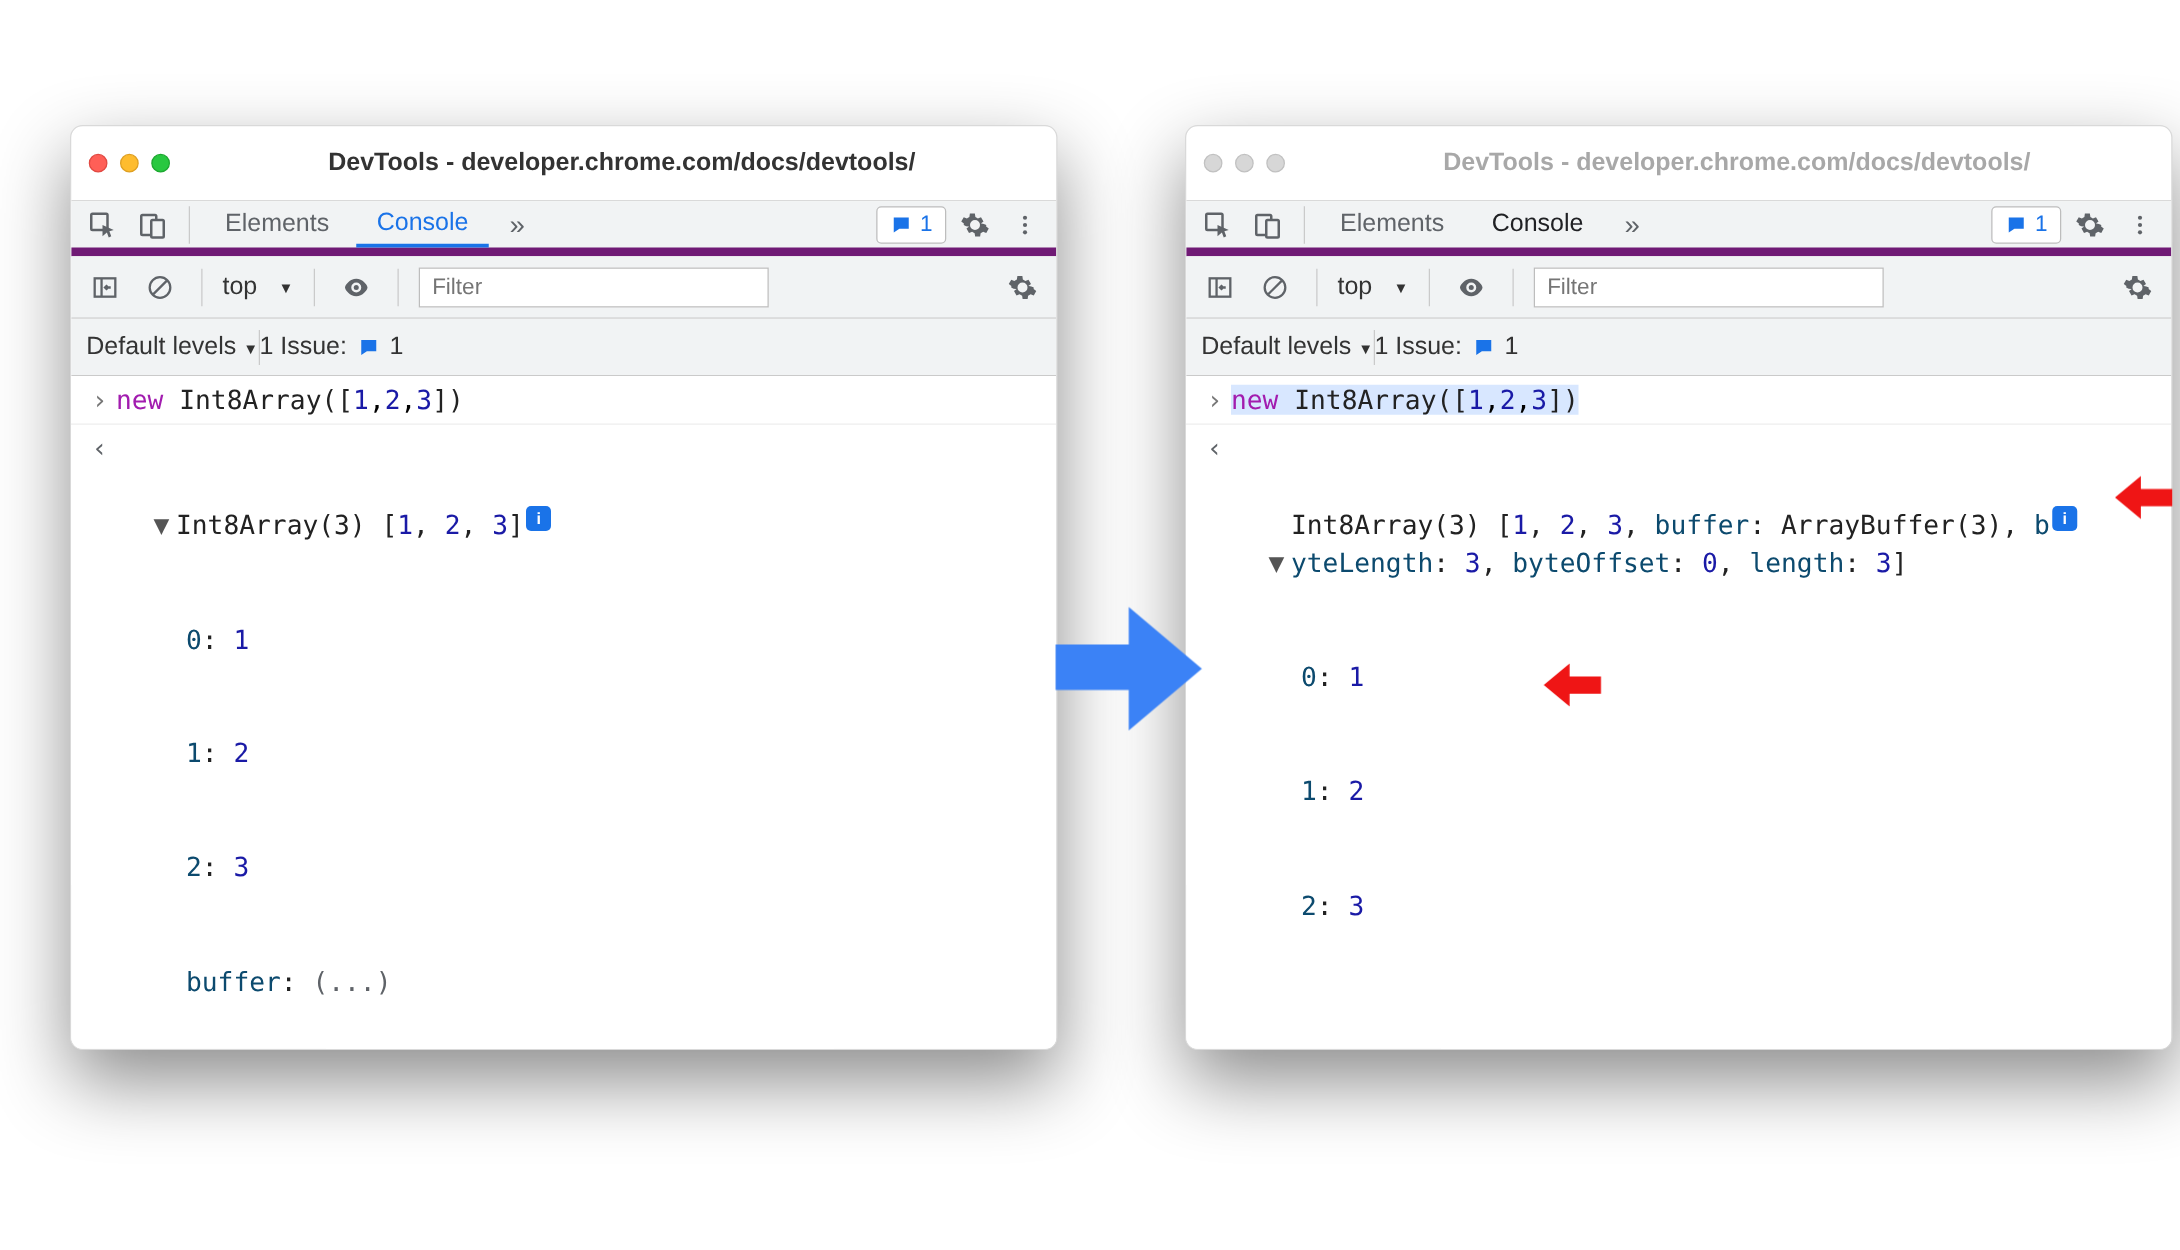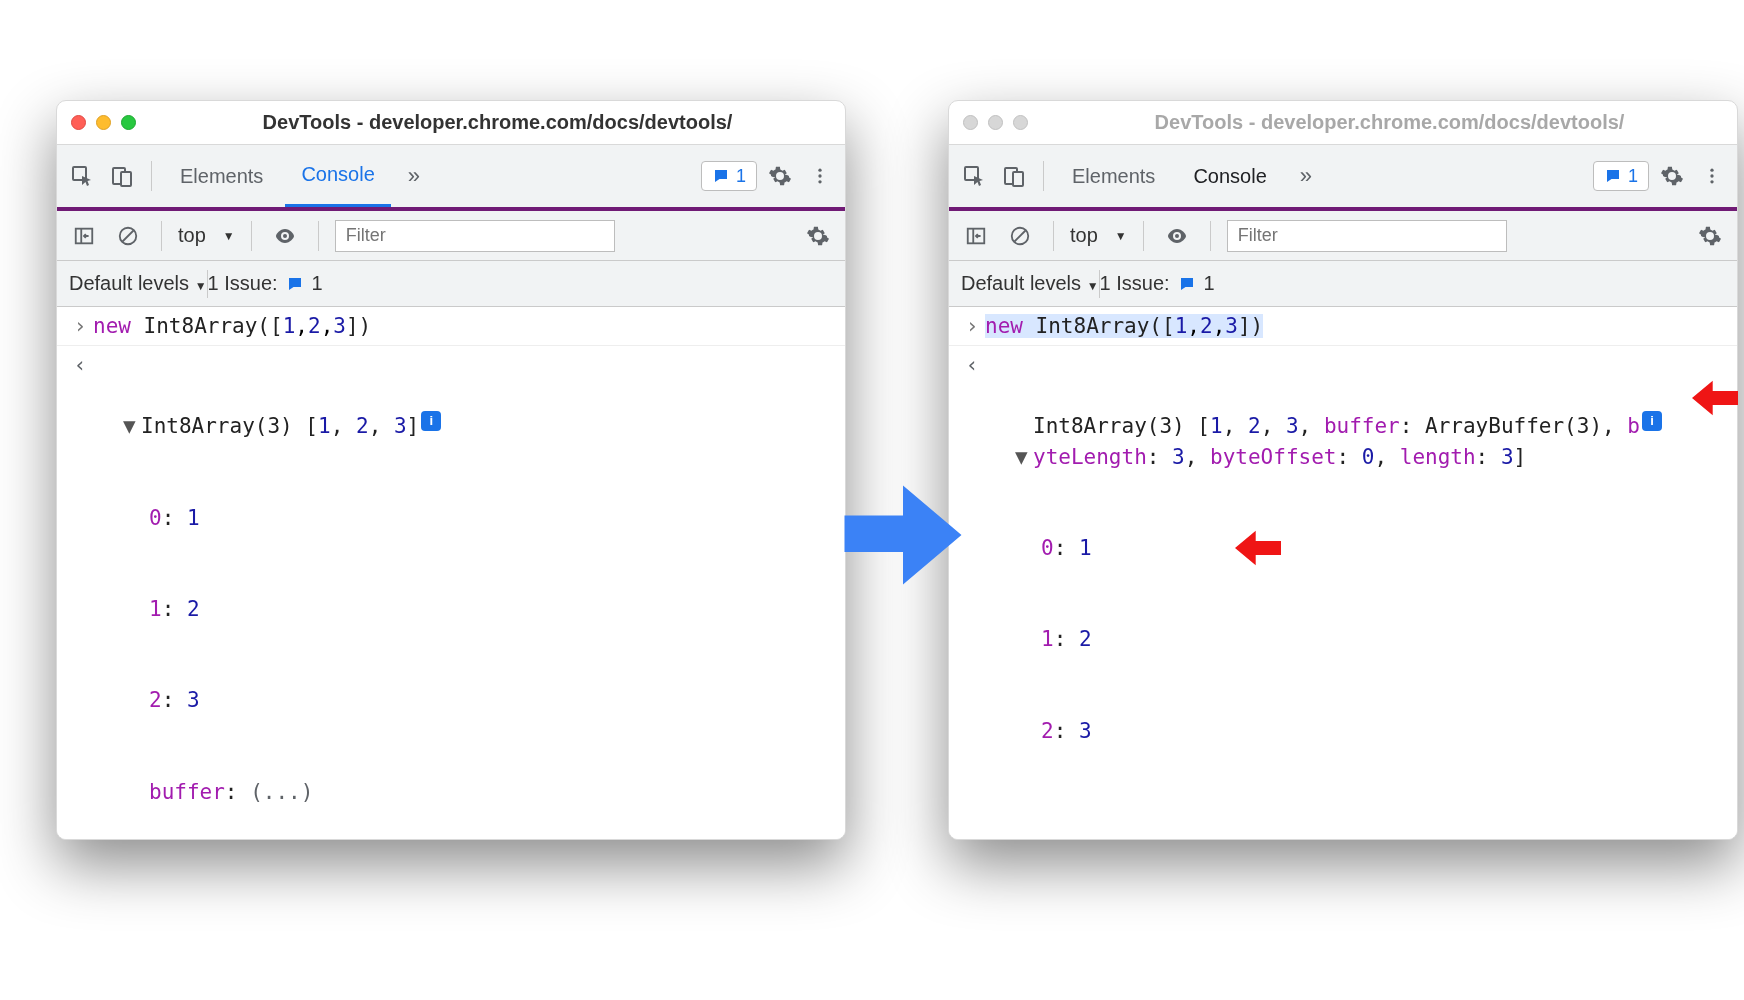--- a/index.html
+++ b/index.html
@@ -20,35 +20,35 @@
     overflow: hidden;
     border: 1px solid #d9d9d9;
     display: flex;
     flex-direction: column;
   }
   .w-left { left: 56px; top: 100px; width: 790px; height: 740px; }
   .w-right { left: 948px; top: 100px; width: 790px; height: 740px; }
 
   
   .titlebar {
-    display:flex; align-items:center; height:44px;
+    display:flex; align-items:center; height:60px;
     border-bottom:1px solid #d9d9d9; padding:0 14px; gap:10px;
     color:#333; font-size:20px; font-weight:600;
   }
   .traffic { display:flex; gap:10px; margin-right:18px;}
   .dot{width:15px;height:15px;border-radius:50%;}
   .dot.red{background:#ff5f57;border:1px solid #e14942;}
   .dot.yel{background:#febc2e;border:1px solid #dfa023;}
   .dot.grn{background:#28c840;border:1px solid #1da830;}
   .dot.gray{background:#d7d7d7;border:1px solid #c1c1c1;}
   .title-text{flex:1;text-align:center;white-space:nowrap;overflow:hidden;text-overflow:ellipsis;color:#333;}
   .inactive .title-text{color:#a8a8a8;}
 
   
-  .tabsbar{display:flex;align-items:center;height:66px;border-bottom:4px solid #701a75;background:#f1f3f4;padding:0 8px;gap:6px;}
+  .tabsbar{display:flex;align-items:center;height:44px;border-bottom:7px solid #701a75;background:#f1f3f4;padding:0 8px;gap:6px;}
   .icbtn{display:flex;align-items:center;justify-content:center;width:34px;height:34px;color:#5f6368;cursor:pointer;}
   .vdiv{width:1px;height:30px;background:#cacaca;margin:0 6px;}
   .tab{padding:0 16px;height:100%;display:flex;align-items:center;font-size:20px;color:#5f6368;cursor:pointer;}
   .tab.active{color:#1a73e8;border-bottom:3px solid #1a73e8;}
   .spacer{flex:1;}
   .issue-pill{display:flex;align-items:center;gap:6px;background:#fff;border:1px solid #bdbdbd;border-radius:4px;padding:2px 10px;height:30px;color:#1a73e8;font-size:18px;}
 
   
   .filterbar{display:flex;align-items:center;height:50px;border-bottom:1px solid #cacaca;background:#f1f3f4;padding:0 10px;gap:10px;font-size:20px;color:#333;}
   .ctxsel{display:flex;align-items:center;gap:17px;}
@@ -61,21 +61,21 @@
   .issue-chip{display:flex;align-items:center;gap:8px;text-align:right;}
 
   
   .cons{flex:1;overflow:auto;background:#fff;font-family:Menlo,Consolas,monospace;font-size:21px;line-height:1.45;}
   .row{display:flex;border-bottom:1px solid #eee;padding:4px 10px;}
   .gut{width:26px;color:#777;display:flex;justify-content:center;}
   .body{flex:1;white-space:pre-wrap;word-break:break-all;}
   .kw{color:#a21caf;}
   .cls{color:#222;}
   .num{color:#1a1aa6;}
-  .prop{color:#a21caf;}
+  .prop{color:#0c4a6e;}
   .dim{color:#5f6368;}
   .ital{}
   .info-badge{display:inline-flex;align-items:center;justify-content:center;background:#1a73e8;color:#fff;width:20px;height:20px;border-radius:4px;font-family:sans-serif;font-weight:700;font-size:13px;font-style:normal;vertical-align:1px;margin-left:2px;}
   .mem-badge{display:inline-flex;align-items:center;justify-content:center;border:1.5px solid #5f6368;color:#5f6368;border-radius:4px;padding:0 3px;font-family:sans-serif;font-weight:700;font-size:11px;vertical-align:2px;margin-left:4px;letter-spacing:-1px;}
   .pad1{padding-left:30px;display:flex;}
   .pad2{padding-left:56px;}
   .expander{display:inline-block;width:18px;color:#555;}
   .hl{background:#d8e7ff;}
 
   

